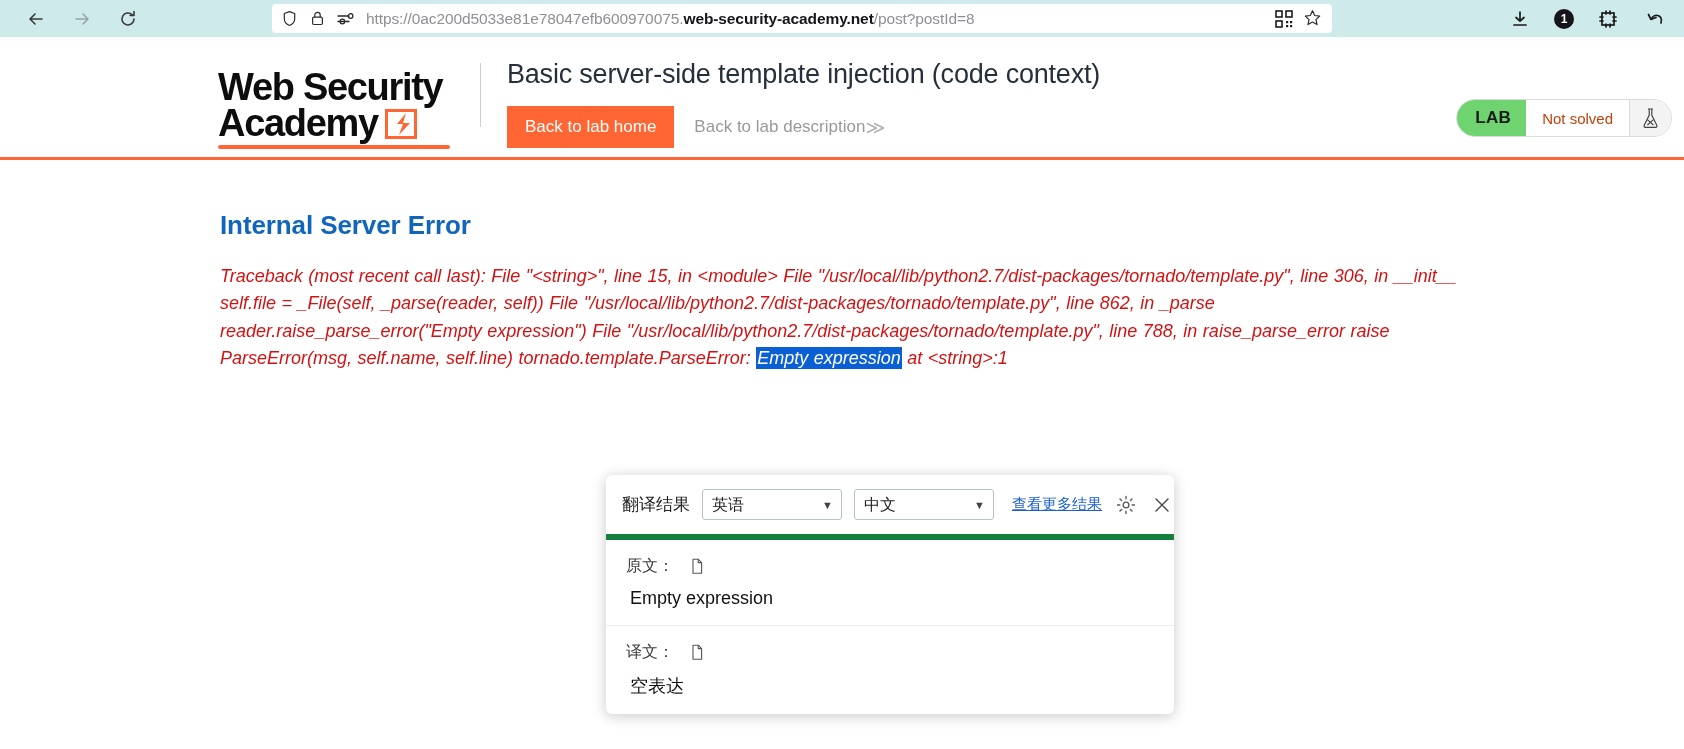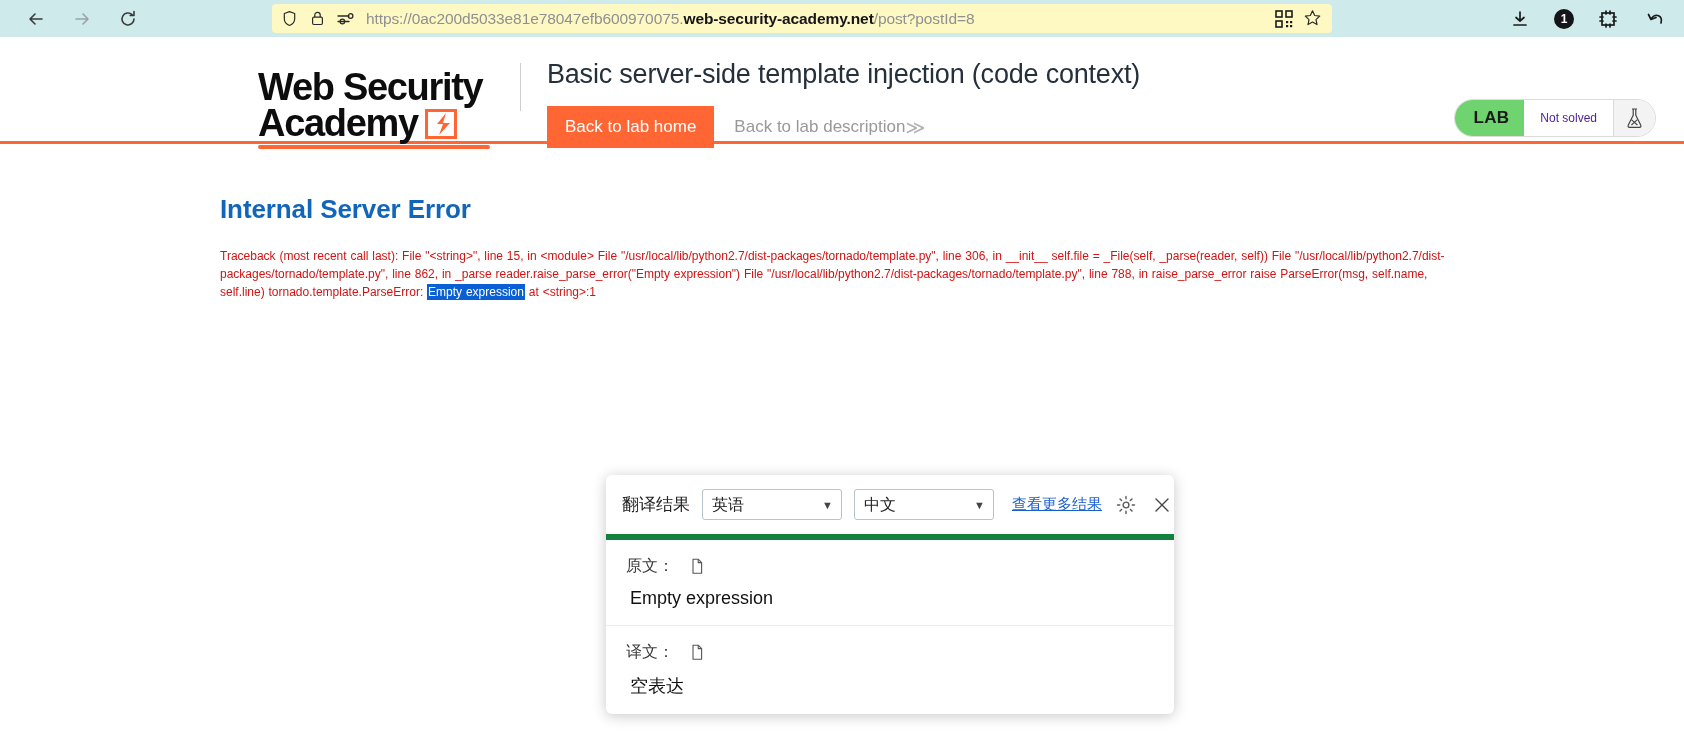--- a/index.html
+++ b/index.html
@@ -32,21 +32,21 @@
 
   .urlbar-wrap {
     position: absolute;
     left: 272px;
     right: 352px;
     top: 4px;
     height: 29px;
   }
   .urlbar {
     height: 29px;
-    background: #fef9c3;
+    background: #ffffff;
     border-radius: 4px;
     display: flex;
     align-items: center;
     padding: 0 8px;
     gap: 9px;
     position: relative;
   }
   .urlbar .ic { width: 19px; height: 19px; display:flex; align-items:center; justify-content:center; flex: 0 0 auto; }
   .url-text {
     flex: 1 1 auto;
@@ -76,22 +76,21 @@
   .page {
     height: 712px;
     background: #fff;
     position: relative;
   }
   .site-header {
     display: flex;
     align-items: flex-start;
     padding: 18px 0 8px 0;
     position: relative;
-    height: 104px;
-    margin-left: 40px;
+    height: 120px;
   }
   .logo-block {
     width: 262px;
     margin-left: 218px;
     padding-top: 14px;
     flex: 0 0 auto;
   }
   .logo-line { display: flex; align-items: baseline; }
   .logo-text {
     font-family: "Liberation Sans", sans-serif;
@@ -151,43 +150,43 @@
     font-size: 17px;
     text-decoration: none;
     cursor: pointer;
     display: flex;
     align-items: center;
   }
   .link-lab-desc .chev { font-size: 19px; color: #b0b0b0; }
 
   .lab-status {
     position: absolute;
-    right: 28px;
+    right: 12px;
     top: 62px;
     display: flex;
     align-items: stretch;
     height: 38px;
     border-radius: 19px;
     overflow: hidden;
     border: 1px solid #dcdcdc;
     background: #fff;
   }
   .lab-status .tag {
     background: #6fd36f;
     color: #1a1a1a;
     font-weight: bold;
     font-size: 17px;
     display: flex; align-items: center;
     padding: 0 15px 0 18px;
     letter-spacing: 0.3px;
   }
   .lab-status .state {
     background: #fff;
-    color: #4c1d95;
-    font-size: 12px;
+    color: #c2410c;
+    font-size: 15px;
     display: flex; align-items: center;
     padding: 0 16px;
   }
   .lab-status .flask {
     background: #f3f3f3;
     display: flex; align-items: center; justify-content: center;
     width: 42px;
     border-left: 1px solid #dcdcdc;
     cursor: pointer;
   }
@@ -204,24 +203,25 @@
   }
   .err-title {
     color: #1166bb;
     font-size: 26px;
     font-weight: bold;
     margin: 0 0 22px 0;
     letter-spacing: -0.1px;
   }
   .traceback {
     color: #d11313;
-    font-size: 12px;
+    font-size: 18px;
     line-height: 1.52;
     max-width: 1305px;
     word-spacing: 0.5px;
+    font-style: italic;
   }
   .hl {
     background: #0b5fd4;
     color: #ffffff;
     padding: 1px 1px;
   }
 
   
   .translate-popup {
     position: absolute;

